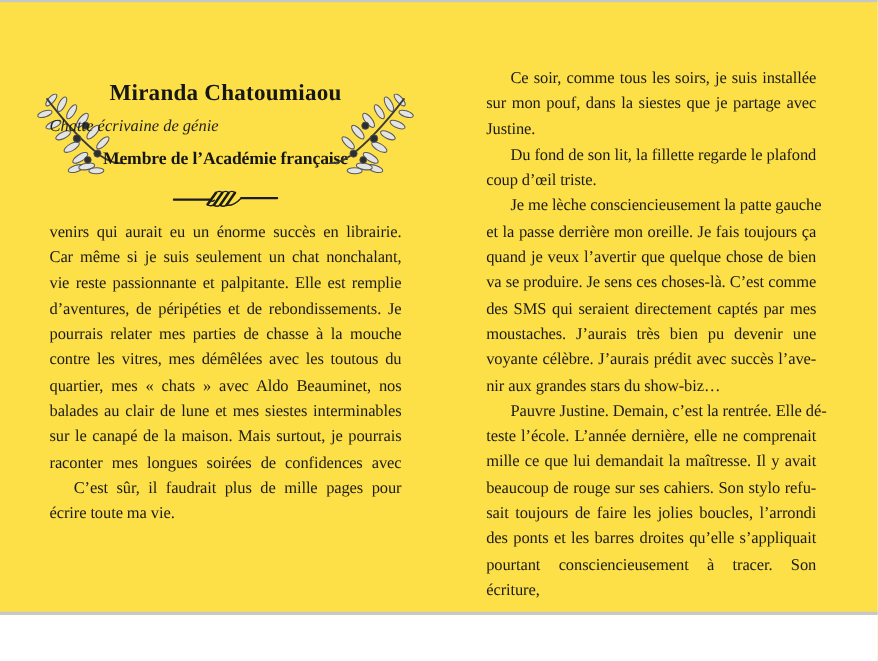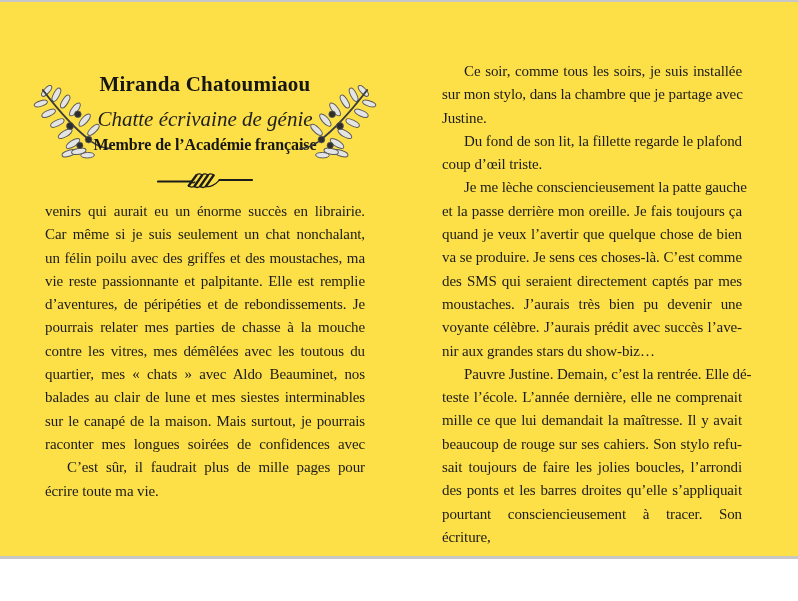--- a/index.html
+++ b/index.html
@@ -40,22 +40,21 @@
     top: 72px; left: 0; width: 100%;
     text-align: center;
     font-size: 21px;
     font-weight: bold;
     color: #161616;
     letter-spacing: 0.2px;
   }
   .chap-subtitle {
     position: absolute;
     top: 107px; left: 0; width: 100%;
-    text-align: center;
-    font-size: 21px;
+    font-size: 15px;
     font-style: italic;
     color: #1e1e1e;
   }
   .chap-affil {
     position: absolute;
     top: 136px; left: 0; width: 100%;
     text-align: center;
     font-size: 16px;
     font-weight: bold;
     letter-spacing: -0.1px;
@@ -187,21 +186,20 @@
                    M45 16.5 C46.5 18 49 18 51 16.5
                    M51 16.5 C55 18 61 14.5 65 10" stroke-width="1.3"></path>
         </g>
       </svg>
     </div>
 
     <div class="body-text">
         <div>
           <div class="line">venirs qui aurait eu un énorme succès en librairie.</div>
           <div class="line">Car même si je suis seulement un chat nonchalant,</div>
-          <div class="line">un félin poilu avec des griffes et des moustaches, ma</div>
           <div class="line">vie reste passionnante et palpitante. Elle est remplie</div>
           <div class="line">d’aventures, de péripéties et de rebondissements. Je</div>
           <div class="line">pourrais relater mes parties de chasse à la mouche</div>
           <div class="line">contre les vitres, mes démêlées avec les toutous du</div>
           <div class="line">quartier, mes « chats » avec Aldo Beauminet, nos</div>
           <div class="line">balades au clair de lune et mes siestes interminables</div>
           <div class="line">sur le canapé de la maison. Mais surtout, je pourrais</div>
           <div class="line">raconter mes longues soirées de confidences avec</div>
         </div>
         <div>
@@ -210,21 +208,21 @@
         </div>
       </div>
 
     <div class="page-number">8</div>
   </div>
 
   <div class="page" id="page-right">
     <div class="body-text">
         <div>
           <div class="line first">Ce soir, comme tous les soirs, je suis installée</div>
-          <div class="line">sur mon stylo, dans la chambre que je partage avec</div>
+          <div class="line">sur mon pouf, dans la siestes que je partage avec</div>
           <div class="line end">Justine.</div>
         </div>
         <div>
           <div class="line first">Du fond de son lit, la fillette regarde le plafond</div>
           <div class="line end">coup d’œil triste.</div>
         </div>
         <div>
           <div class="line first">Je me lèche consciencieusement la patte gauche</div>
           <div class="line">et la passe derrière mon oreille. Je fais toujours ça</div>
           <div class="line">quand je veux l’avertir que quelque chose de bien</div>

